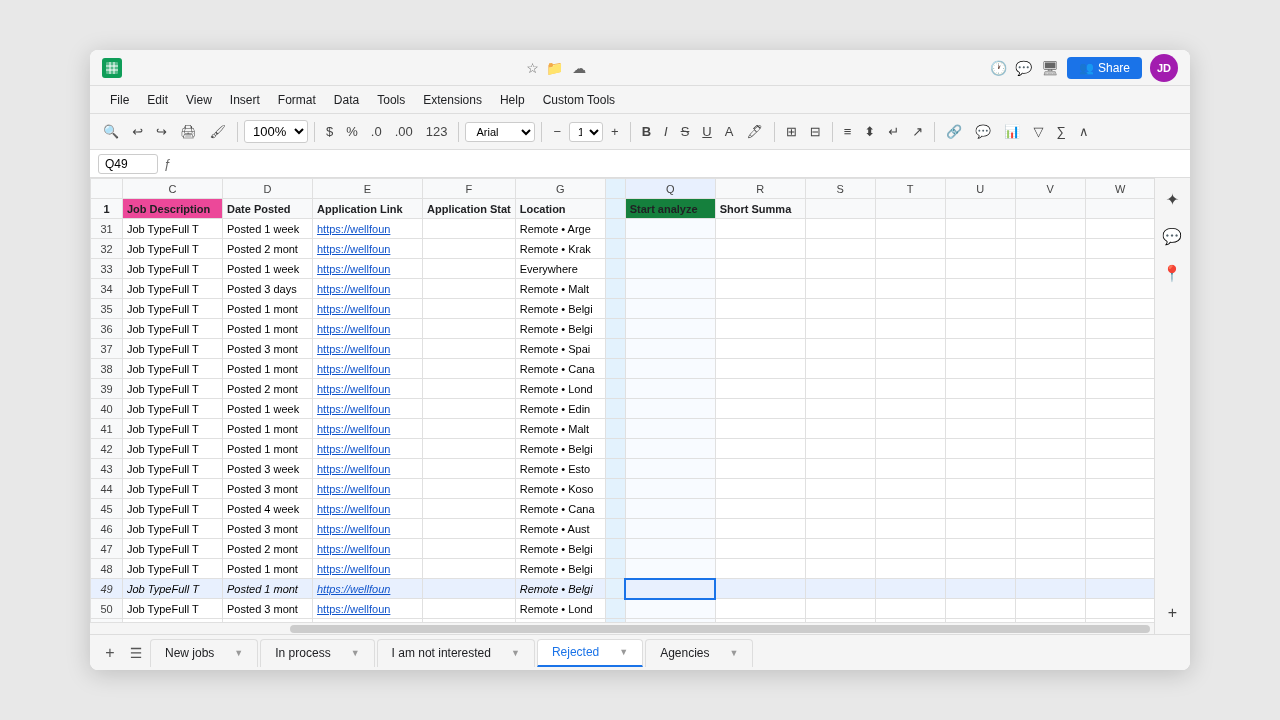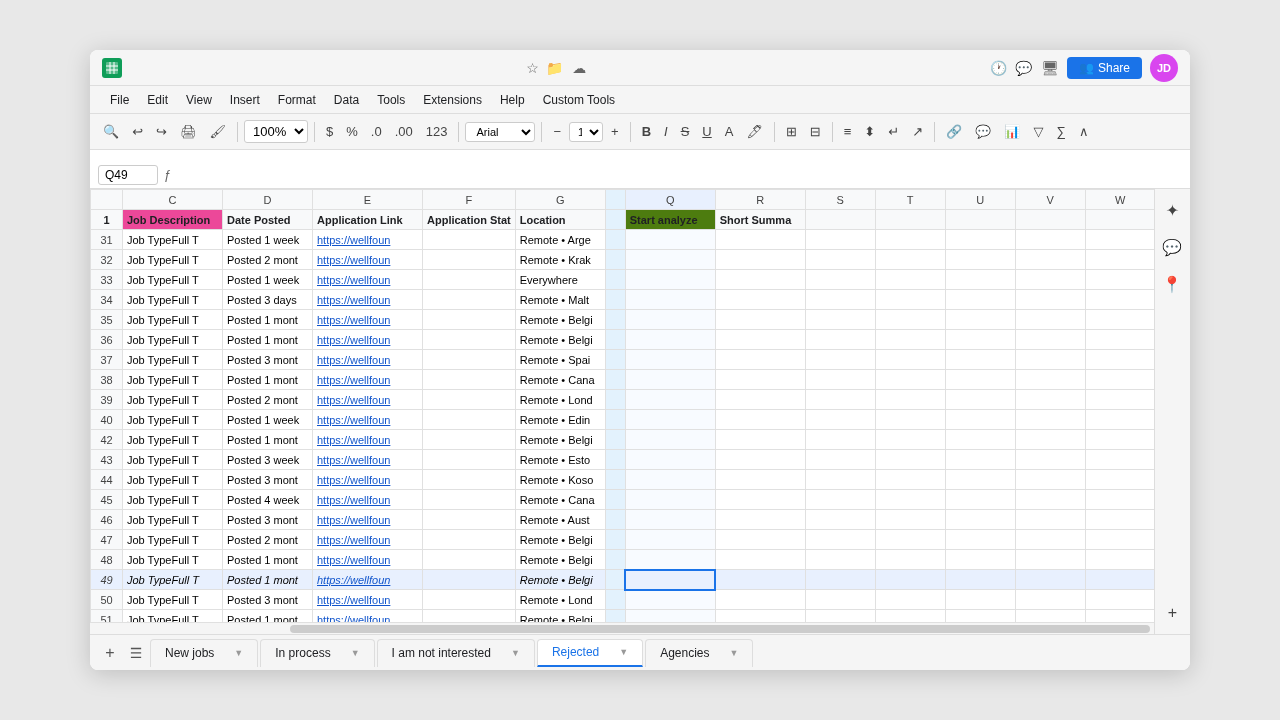--- a/index.html
+++ b/index.html
@@ -68,21 +68,21 @@
       font-size: 12px;
       cursor: pointer;
       display: flex;
       align-items: center;
       gap: 4px;
     }
     .avatar {
       width: 28px;
       height: 28px;
       border-radius: 50%;
-      background: #d946ef;
+      background: #a21caf;
       color: white;
       display: flex;
       align-items: center;
       justify-content: center;
       font-size: 11px;
       font-weight: bold;
     }
     
     .menubar {
       background: #f5f5f5;
@@ -155,21 +155,20 @@
     
     .formulabar {
       background: #fff;
       border-bottom: 1px solid #ddd;
       padding: 0 8px;
       height: 28px;
       display: flex;
       align-items: center;
       gap: 6px;
       flex-shrink: 0;
-      margin-top: 11px;
     }
     .cell-ref {
       border: 1px solid #ccc;
       border-radius: 3px;
       padding: 2px 6px;
       font-size: 12px;
       width: 60px;
       background: white;
     }
     .formula-input {
@@ -482,21 +481,21 @@
           </tr>
 
           <tr class="header-row">
             <th class="row-header">1</th>
             <td style="font-weight:600; background:#ec4899;">Job Description</td>
             <td style="font-weight:600; background:#f8f9fa;">Date Posted</td>
             <td style="font-weight:600; background:#f8f9fa;">Application Link</td>
             <td style="font-weight:600; background:#f8f9fa;">Application Stat</td>
             <td style="font-weight:600; background:#f8f9fa;">Location</td>
             <td style="background:#e3f2fd;"></td>
-            <td style="font-weight:600; background:#4d7c0f;margin-left:12px;">Start analyze</td>
+            <td style="font-weight:600; background:#15803d;margin-left:12px;">Start analyze</td>
             <td style="font-weight:600; background:#f8f9fa;">Short Summa</td>
             <td style="background:#f8f9fa;"></td>
             <td style="background:#f8f9fa;"></td>
             <td style="background:#f8f9fa;"></td>
             <td style="background:#f8f9fa;"></td>
             <td style="background:#f8f9fa;"></td>
             <td style="background:#f8f9fa;"></td>
           </tr>
         </thead>
         <tbody id="table-body">
@@ -653,20 +652,37 @@
               <td></td>
               <td></td>
             </tr>
             <tr>
               <th class="row-header">40</th>
               <td>Job TypeFull T</td>
               <td>Posted 1 week</td>
               <td class="link-cell">https://wellfoun</td>
               <td></td>
               <td>Remote • Edin</td>
+              <td style="background: rgb(227, 242, 253); width: 20px;"></td>
+              <td style="background: rgb(248, 251, 255);"></td>
+              <td></td>
+              <td></td>
+              <td></td>
+              <td></td>
+              <td></td>
+              <td></td>
+              <td></td>
+            </tr>
+            <tr>
+              <th class="row-header">41</th>
+              <td>Job TypeFull T</td>
+              <td>Posted 1 mont</td>
+              <td class="link-cell">https://wellfoun</td>
+              <td></td>
+              <td>Remote • Malt</td>
               <td style="background: rgb(227, 242, 253); width: 20px;"></td>
               <td style="background: rgb(248, 251, 255);"></td>
               <td></td>
               <td></td>
               <td></td>
               <td></td>
               <td></td>
               <td></td>
               <td></td>
             </tr>

